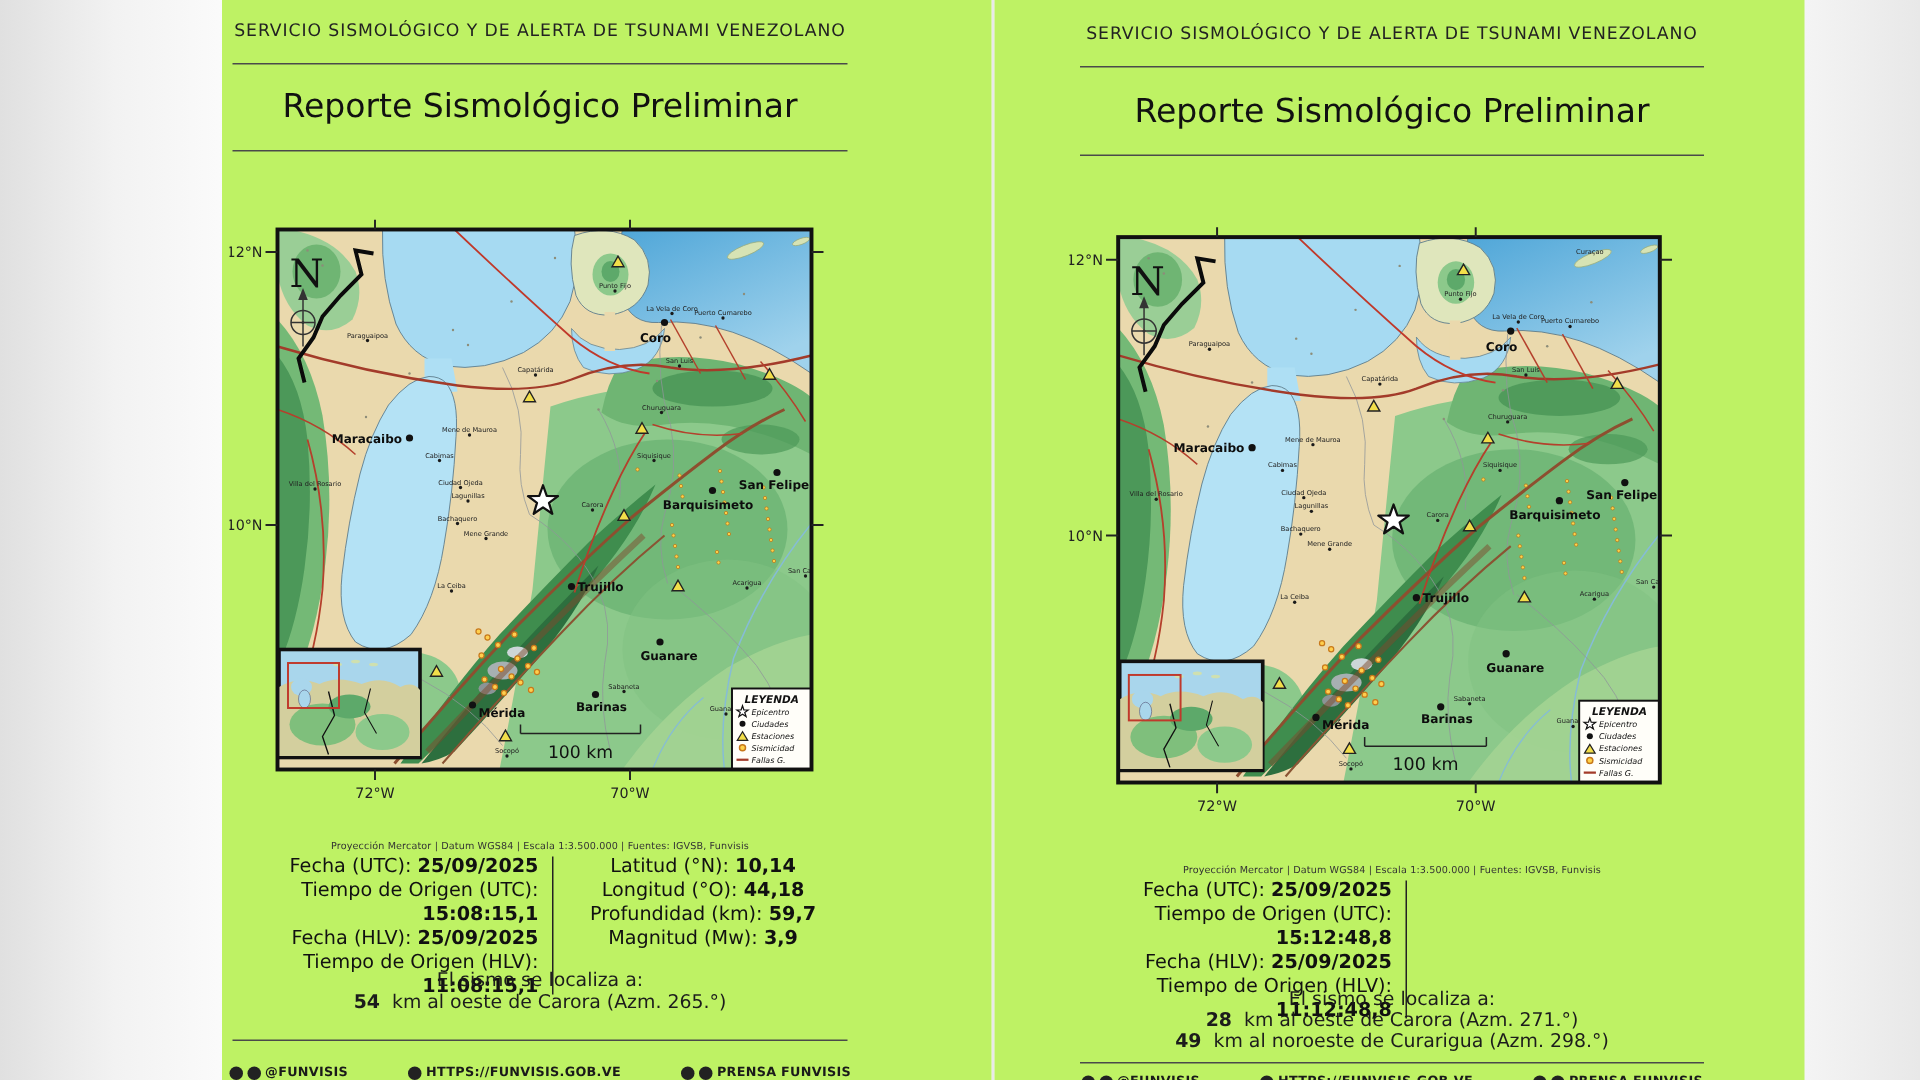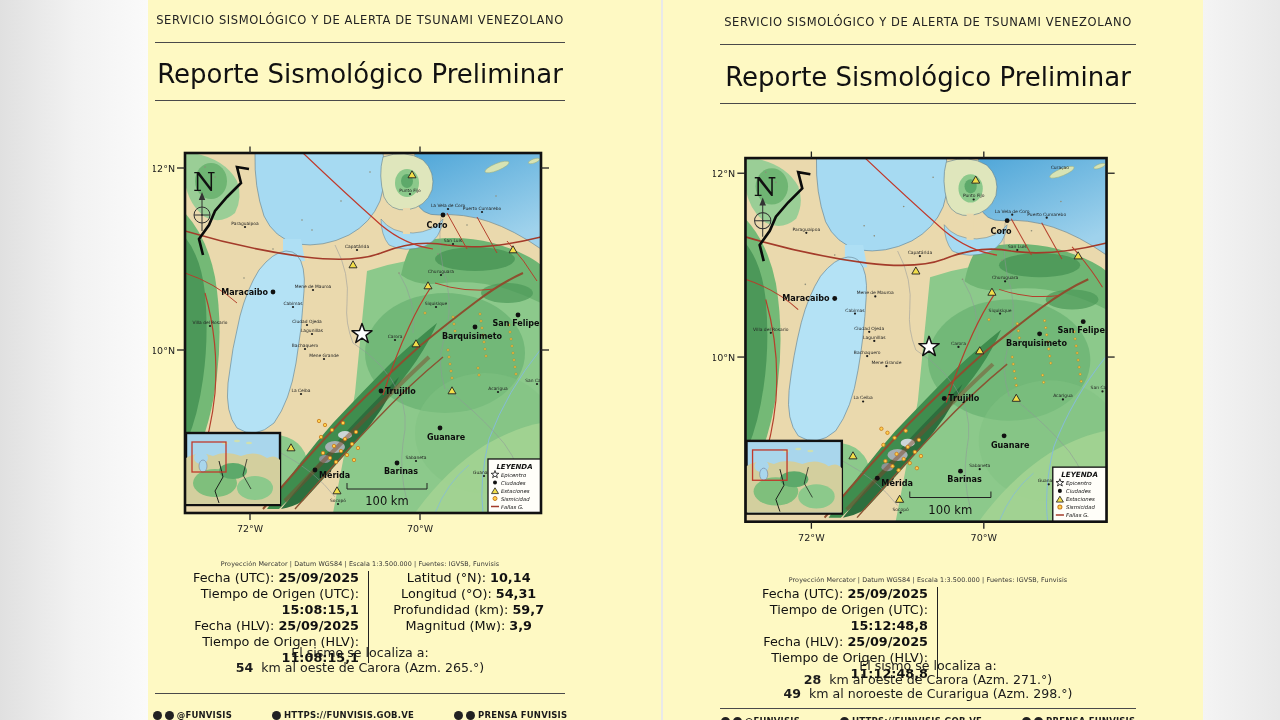--- a/index.html
+++ b/index.html
@@ -1,40 +1,40 @@
 <!DOCTYPE html>
 <html><head>
 <meta charset="utf-8">
 <style>
   html,body{margin:0;padding:0}
   body{
     width:1280px;height:720px;overflow:hidden;position:relative;
     font-family:"DejaVu Sans","Liberation Sans",sans-serif;color:#1c1c1c;
     background:linear-gradient(90deg,#e0e0e0 0%,#f2f2f2 6%,#fbfbfb 12%,#ffffff 20%,#ffffff 80%,#f6f6f6 93%,#e8e8e8 100%);
   }
-  .page{position:absolute;top:0;height:720px;background:#fef9c3;overflow:hidden}
+  .page{position:absolute;top:0;height:720px;background:#bef264;overflow:hidden}
   .p0{left:148px;width:513px}
   .p1{left:663px;width:540px}
   .seam{position:absolute;left:660.5px;top:0;width:2px;height:720px;background:#e3e3e3;opacity:.8}
 
   .cwrap{position:absolute;text-align:center}
   .p0 .cwrap{left:7px;width:410px}
   .p1 .cwrap{left:57px;width:416px}
 
   .hdr{font-size:11.5px;letter-spacing:.6px;color:#222;white-space:nowrap}
   .p0 .hdr{top:13px}.p1 .hdr{top:15px}
 
   .rule{position:absolute;height:1px;background:#4a4a4a}
   .p0 .rule{left:7px;width:410px}
   .p1 .rule{left:57px;width:416px}
   .p0 .rule1{top:42px}.p1 .rule1{top:44px}
   .p0 .rule2{top:100px}.p1 .rule2{top:103px}
   .p0 .rule3{top:693px}.p1 .rule3{top:708px}
 
-  .title{font-size:26px;color:#111}
+  .title{font-size:22px;color:#111}
   .p0 .title{top:59px}.p1 .title{top:62px}
 
   .map-slot{position:absolute}
   .p0 .map-slot{left:5px;top:145px;width:420px;height:400px}
   .p1 .map-slot{left:50px;top:150px;width:426px;height:404px}
   .map-slot svg{width:100%;height:100%;display:block}
 
   .caption{font-size:6.4px;color:#333;letter-spacing:.1px}
   .p0 .caption{top:560px}.p1 .caption{top:576px}
 
@@ -352,21 +352,21 @@
   <div class="ptable">
     <div class="col1">
       <div><span>Fecha (UTC):</span> <span class="val">25/09/2025</span></div>
       <div><span>Tiempo de Origen (UTC):</span> <span class="val">15:08:15,1</span></div>
       <div><span>Fecha (HLV):</span> <span class="val">25/09/2025</span></div>
       <div><span>Tiempo de Origen (HLV):</span> <span class="val">11:08:15,1</span></div>
     </div>
     <div class="vdiv"></div>
     <div class="col2">
       <div><span>Latitud (°N):</span> <span class="val">10,14</span></div>
-      <div><span>Longitud (°O):</span> <span class="val">54,31</span></div>
+      <div><span>Longitud (°O):</span> <span class="val">44,18</span></div>
       <div><span>Profundidad (km):</span> <span class="val">59,7</span></div>
       <div><span>Magnitud (Mw):</span> <span class="val">3,9</span></div>
     </div>
   </div>
 
   <div class="cwrap loc-h">El sismo se localiza a:</div>
   <div class="cwrap loc-line l1"><b>54</b><span>km al oeste de Carora (Azm. 265.°)</span></div>
   <div class="rule rule3"></div>
 
   <div class="cwrap pfooter">

